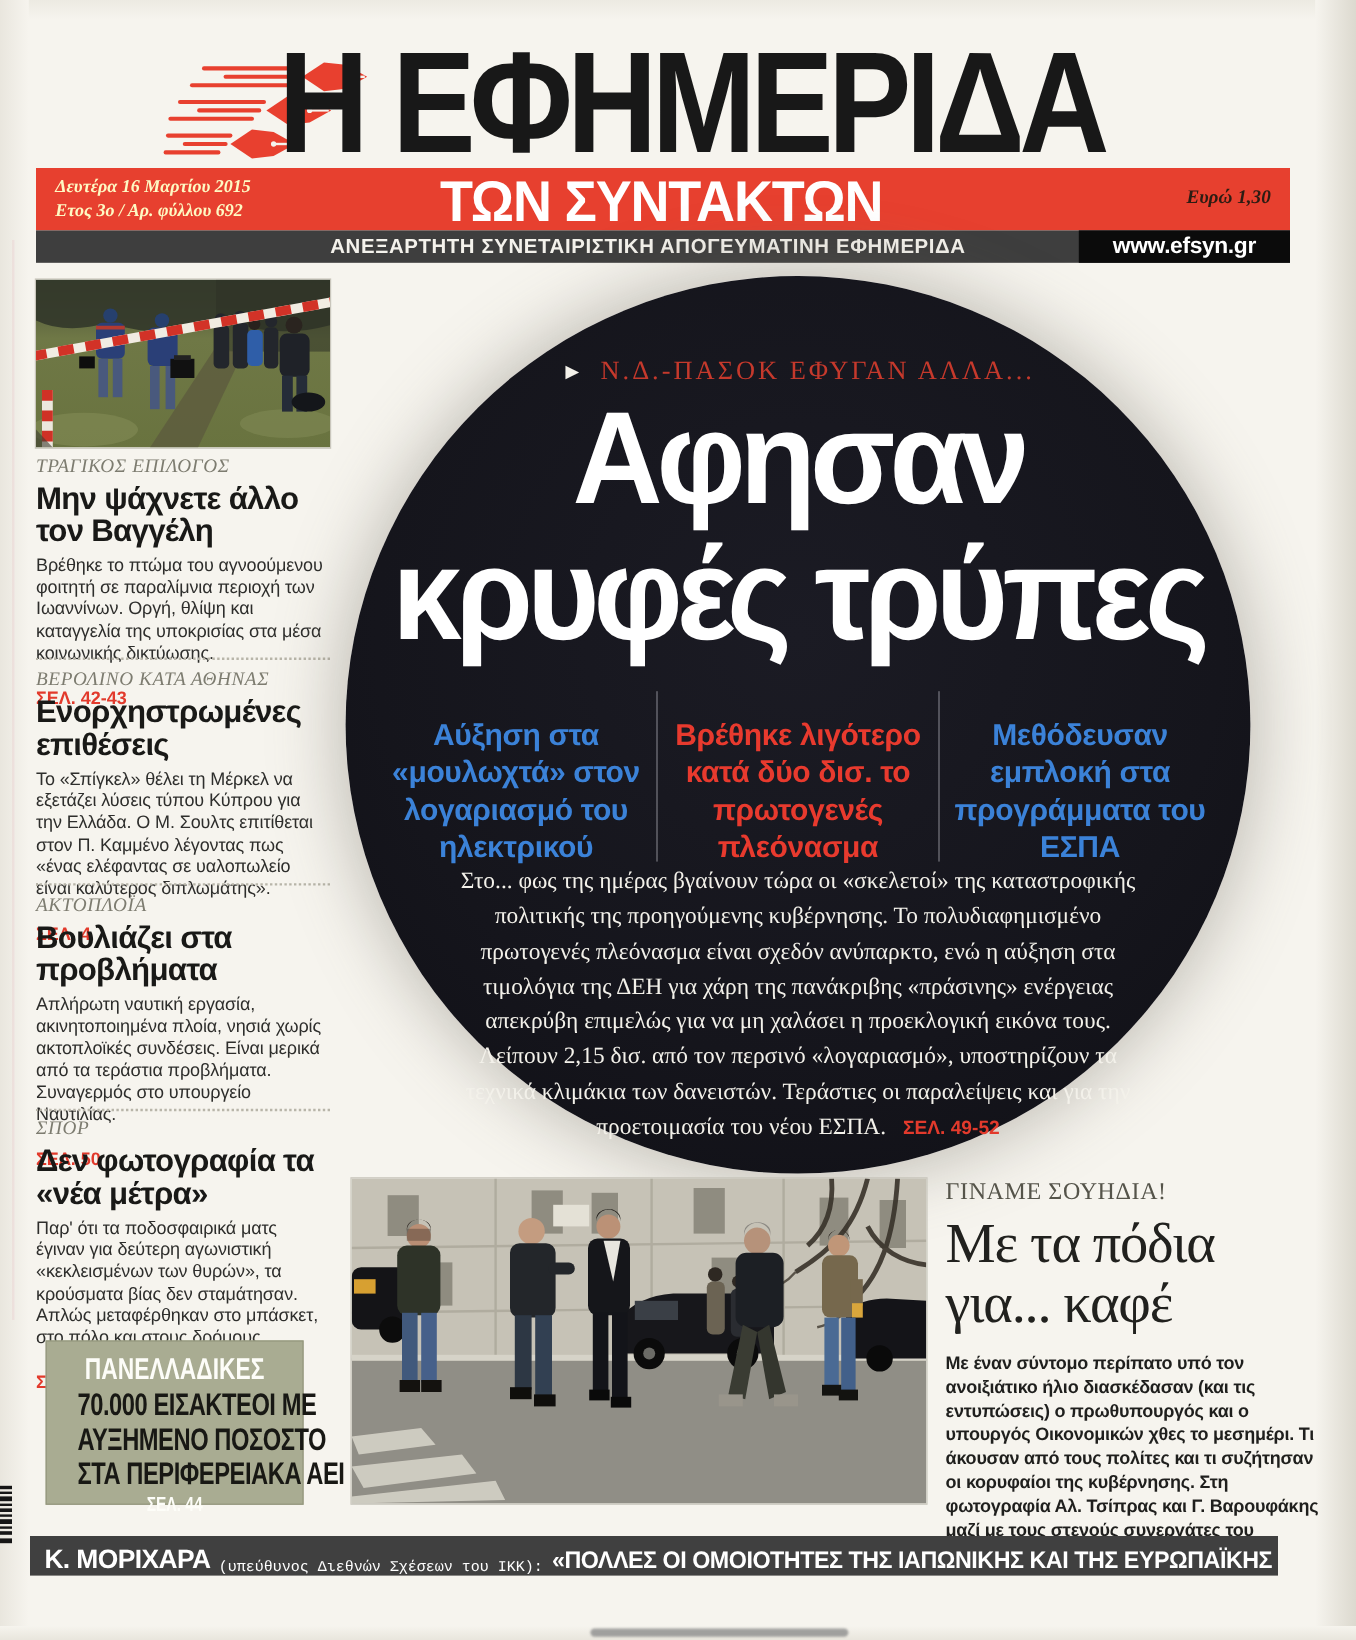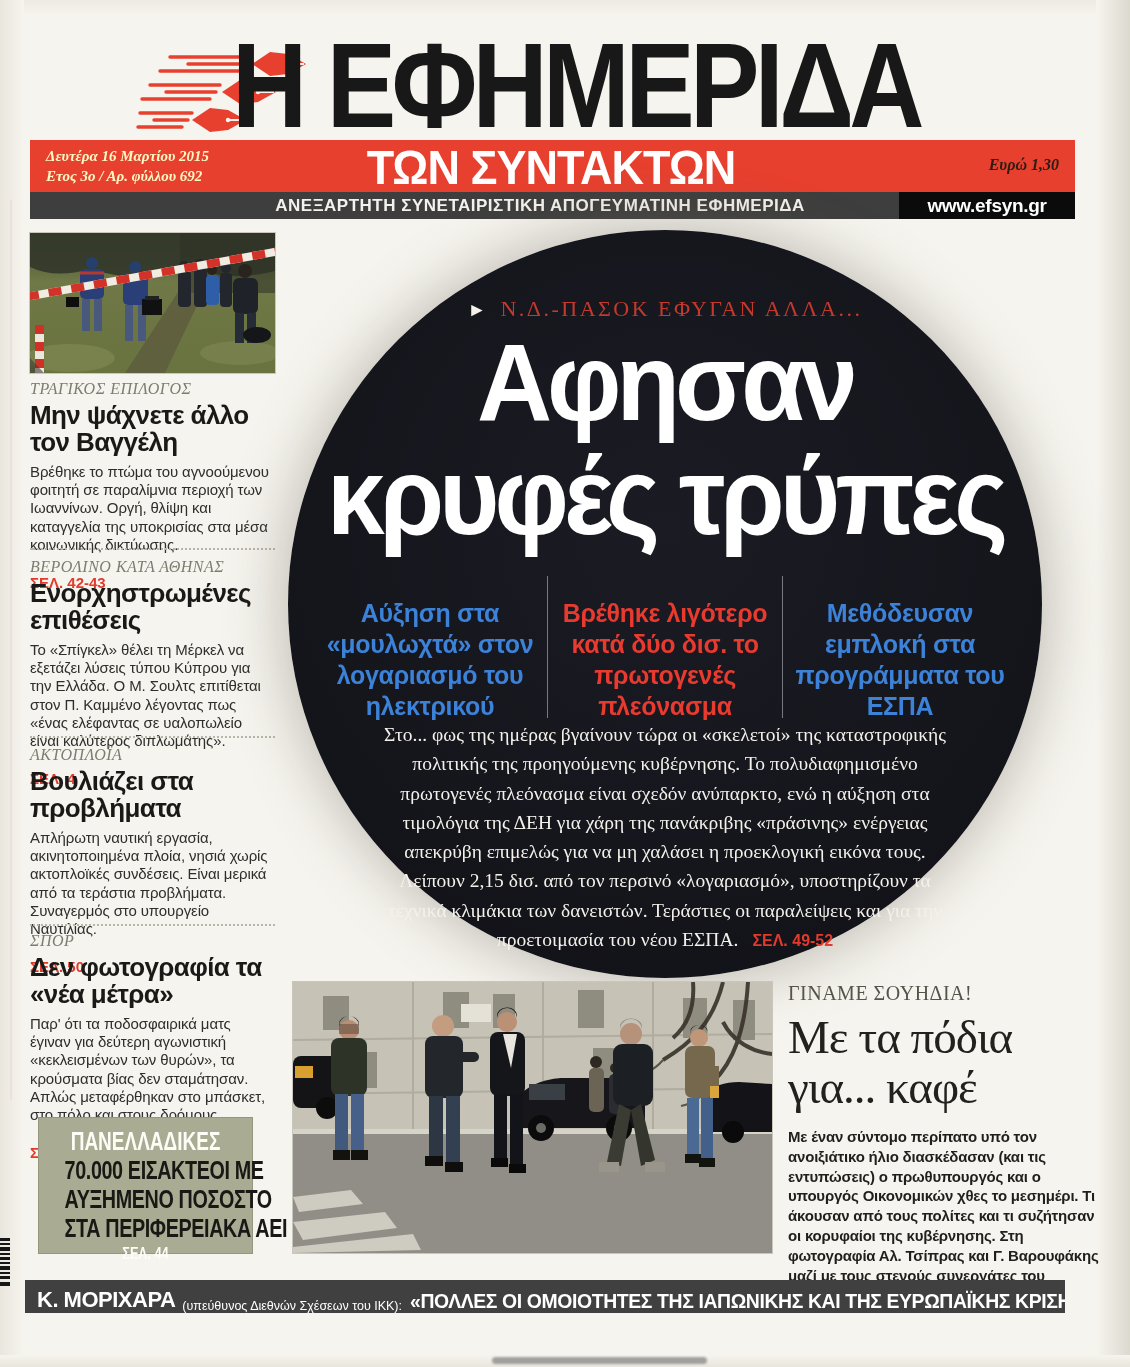--- a/index.html
+++ b/index.html
@@ -74,21 +74,21 @@
   .story{left:788px;top:982px;width:322px;}
   .story-kicker{font-family:"Liberation Serif","DejaVu Serif",serif;font-size:20px;color:#55544a;letter-spacing:.5px;}
   .story-title{font-family:"Liberation Serif","DejaVu Serif",serif;font-size:47px;line-height:1.06;
     color:#21211e;letter-spacing:-1px;margin-top:8px;}
   .story-body{margin-top:14px;font-size:15px;font-weight:bold;line-height:1.33;color:#1f1f1d;letter-spacing:-.2px;}
   .story-page{color:#e23a2c;font-weight:bold;font-size:15px;margin-left:6px;}
   
   .ticker{left:25px;top:1280px;width:1040px;height:33px;background:#404040;color:#fff;
     display:flex;align-items:flex-end;padding:0 12px;box-sizing:border-box;white-space:nowrap;overflow:hidden;}
   .tk-name{font-weight:bold;font-size:22px;letter-spacing:-.5px;}
-  .tk-role{font-size:12.5px;margin-left:7px;margin-top:3px;}
+  .tk-role{font-size:12.5px;margin-left:7px;margin-top:3px;font-family:Liberation Mono, monospace;}
   .tk-quote{font-weight:bold;font-size:20px;letter-spacing:-.4px;margin-left:8px;display:inline-block;
     transform:scaleX(.97);transform-origin:left center;}
   .barcode{left:0;top:1238px;}
 </style>
 </head>
 <body>
 
 <div id="page">
 
   <div class="abs scan-top"></div>

